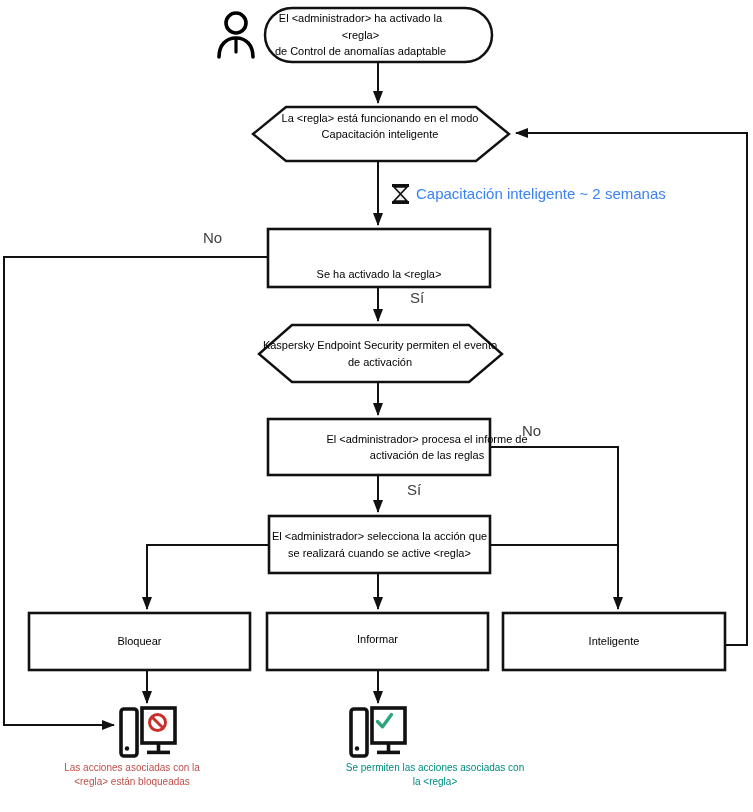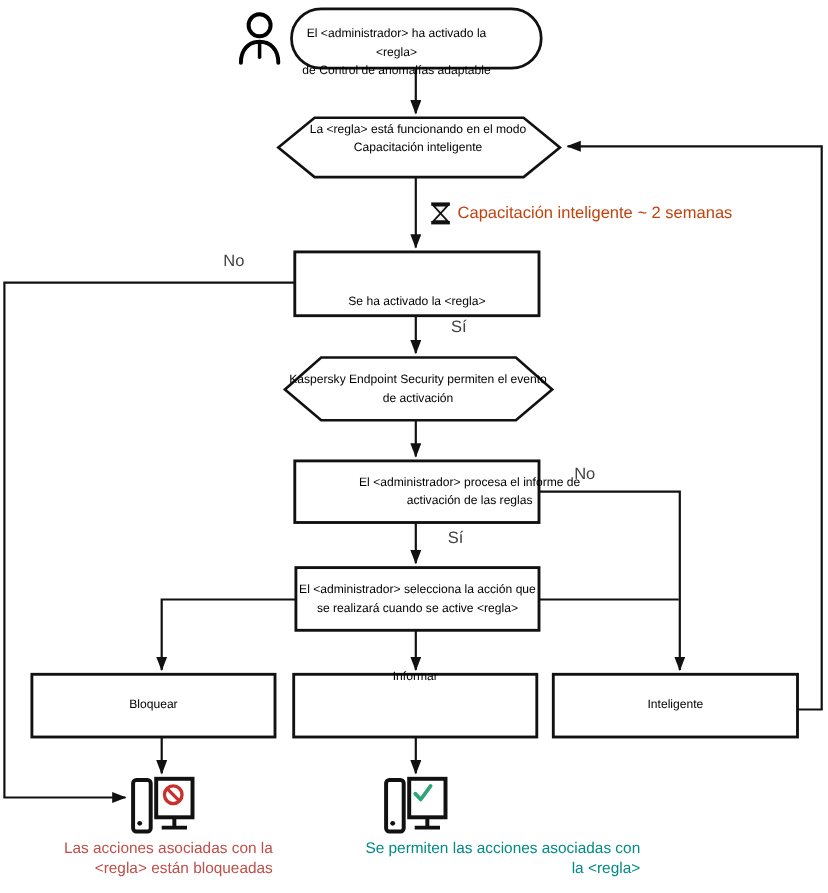--- a/index.html
+++ b/index.html
@@ -24,28 +24,28 @@
   .edge-label {
     position:absolute;
     font-size:15px; line-height:1.2;
     color:#404040;
     white-space:nowrap;
     pointer-events:none;
   }
   .training-label {
     position:absolute;
     font-size:15px; line-height:1.2;
-    color:#c2410c;
+    color:#3b82f6;
     white-space:nowrap;
     pointer-events:none;
   }
   .outcome {
     position:absolute;
-    text-align:right;
-    font-size:14px; line-height:1.38;
+    text-align:center;
+    font-size:10px; line-height:1.38;
     white-space:pre-line;
     pointer-events:none;
   }
   .outcome.blocked { color:#bf4e49; }
   .outcome.allowed { color:#008b83; }
 </style>
 </head>
 <body>
 
 <div class="canvas">
@@ -114,40 +114,40 @@
       <circle cx="357" cy="748.5" r="2.2" fill="#111"></circle>
       <rect x="372" y="708" width="33" height="35" fill="#fff" stroke="#111" stroke-width="3.6"></rect>
       <path d="M388.5,743 L388.5,751" stroke="#111" stroke-width="3.6"></path>
       <path d="M377,752.4 L400,752.4" stroke="#111" stroke-width="3.6"></path>
       <g>
         <path d="M377.5,721.5 L382.5,726.8 L391.5,714.5" fill="none" stroke="#2ea579" stroke-width="3.4" stroke-linecap="round" stroke-linejoin="round"></path>
       </g>
     </g>
   </svg>
 
-  <div class="node-label" style="left:267px; top:10px; width:187px; height:50px;margin-top:13px;">El &lt;administrador&gt; ha activado la &lt;regla&gt;
+  <div class="node-label" style="left:267px; top:10px; width:187px; height:50px;">El &lt;administrador&gt; ha activado la &lt;regla&gt;
 de Control de anomalías adaptable</div>
 
   <div class="node-label" style="left:258px; top:108px; width:244px; height:36px;">La &lt;regla&gt; está funcionando en el modo
 Capacitación inteligente</div>
 
   <div class="node-label" style="left:270px; top:231px; width:218px; height:54px;margin-top:16px;">Se ha activado la &lt;regla&gt;</div>
 
   <div class="node-label" style="left:262px; top:327px; width:236px; height:53px;">Kaspersky Endpoint Security permiten el evento
 de activación</div>
 
   <div class="node-label" style="left:270px; top:421px; width:218px; height:52px;margin-left:48px;">El &lt;administrador&gt; procesa el informe de
 activación de las reglas</div>
 
   <div class="node-label" style="left:31px; top:615px; width:217px; height:53px;">Bloquear</div>
 
   <div class="node-label" style="left:271px; top:518px; width:217px; height:53px;">El &lt;administrador&gt; selecciona la acción que
 se realizará cuando se active &lt;regla&gt;</div>
 
-  <div class="node-label" style="left:269px; top:591px; width:217px; height:49px;">Informar</div>
+  <div class="node-label" style="left:269px; top:615px; width:217px; height:49px;">Informar</div>
 
   <div class="node-label" style="left:505px; top:615px; width:218px; height:53px;">Inteligente</div>
 
   <div class="edge-label" style="left:203px; top:229px;">No</div>
 
   <div class="edge-label" style="left:410px; top:289px;">Sí</div>
 
   <div class="edge-label" style="left:522px; top:422px;">No</div>
 
   <div class="edge-label" style="left:407px; top:481px;">Sí</div>

